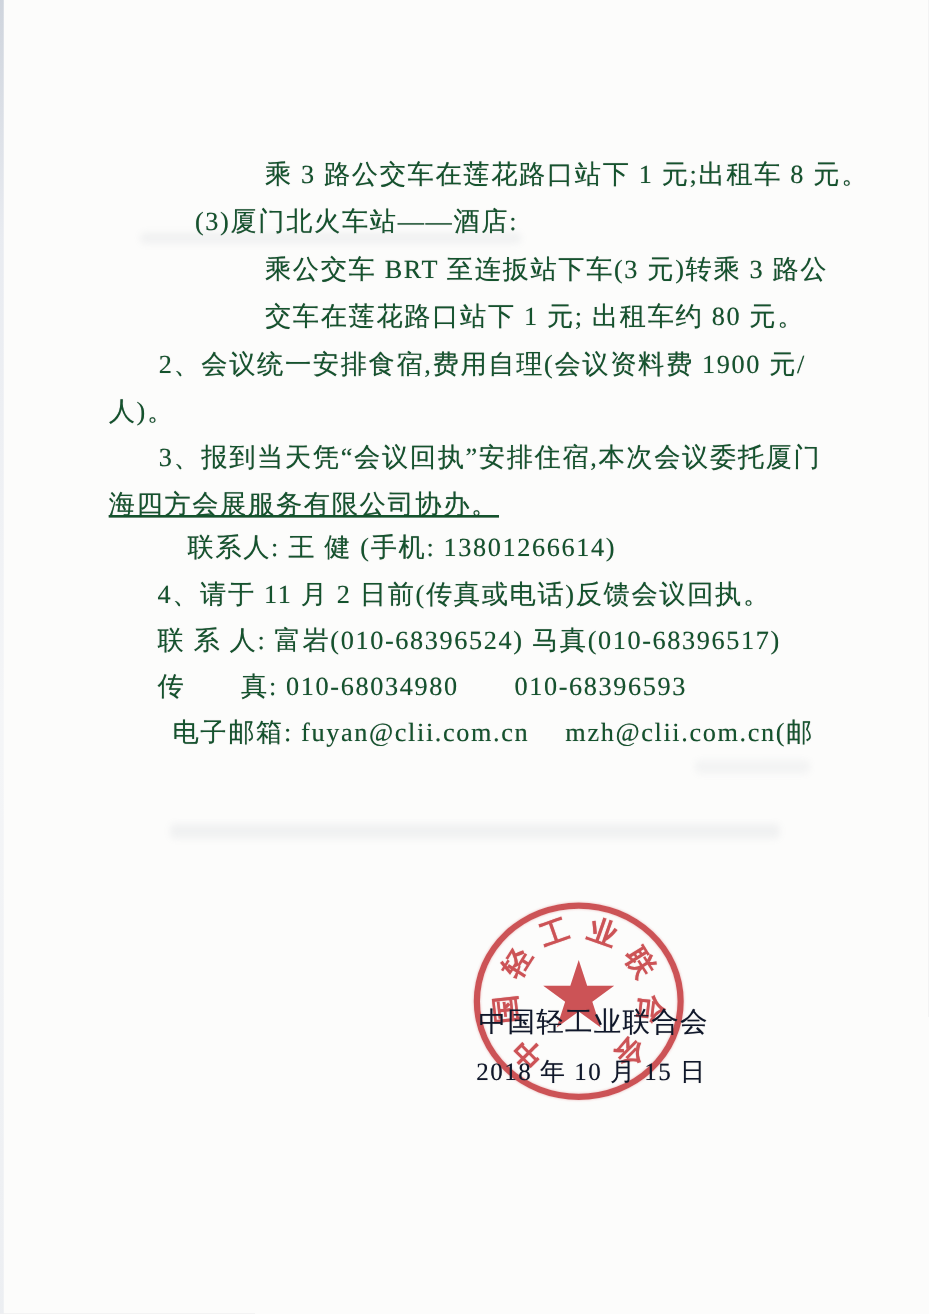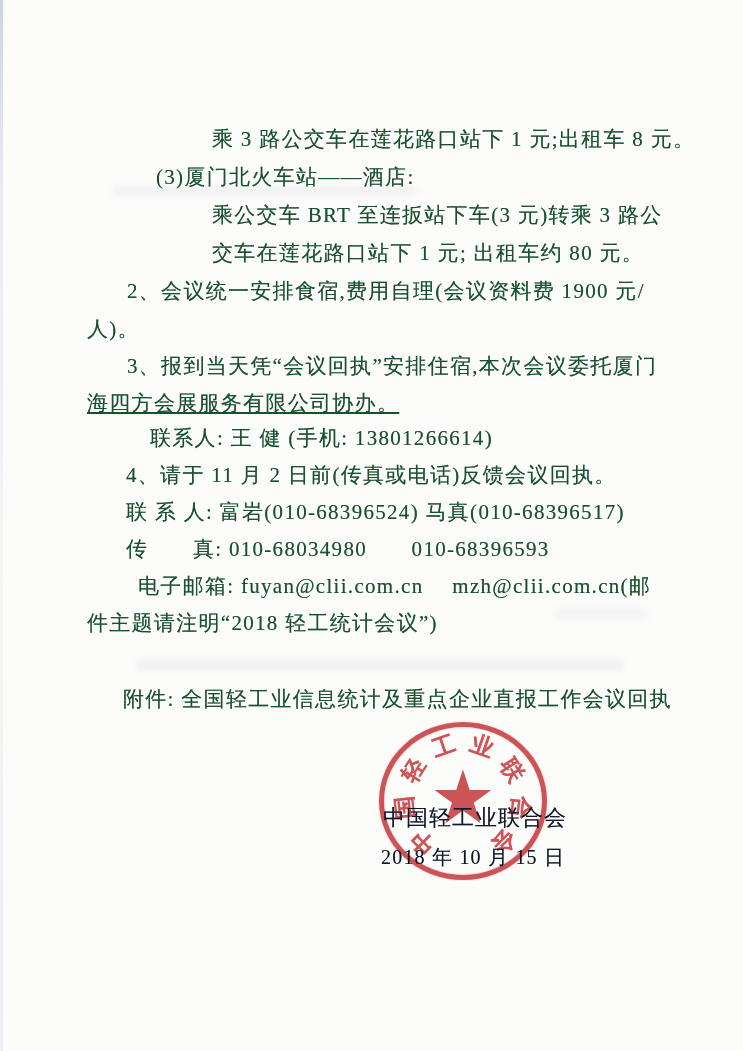--- a/index.html
+++ b/index.html
@@ -99,23 +99,21 @@
   <div class="line p3">交车在莲花路口站下 1 元; 出租车约 80 元。</div>
   <div class="line p4">2、会议统一安排食宿,费用自理(会议资料费 1900 元/</div>
   <div class="line p5">人)。</div>
   <div class="line p6">3、报到当天凭“会议回执”安排住宿,本次会议委托厦门</div>
   <div class="line p7">海四方会展服务有限公司协办。</div>
   <div class="line p8">联系人: 王 健 (手机: 13801266614)</div>
   <div class="line p9">4、请于 11 月 2 日前(传真或电话)反馈会议回执。</div>
   <div class="line p10">联 系 人: 富岩(010-68396524) 马真(010-68396517)</div>
   <div class="line p11">传　　真: 010-68034980　　010-68396593</div>
   <div class="line p12">电子邮箱: fuyan@clii.com.cn　 mzh@clii.com.cn(邮</div>
-  <div class="line p13">件主题请注明“2018 轻工统计会议”)</div>
 
-  <div class="line attachment">附件: 全国轻工业信息统计及重点企业直报工作会议回执</div>
 
   <div class="ghost g0"></div>
   <div class="ghost g1"></div>
   <div class="ghost g2"></div>
 
   <div class="seal">
     <div class="seal-ring"></div>
     <span class="seal-char c0">中</span>
     <span class="seal-char c1">国</span>
     <span class="seal-char c2">轻</span>

